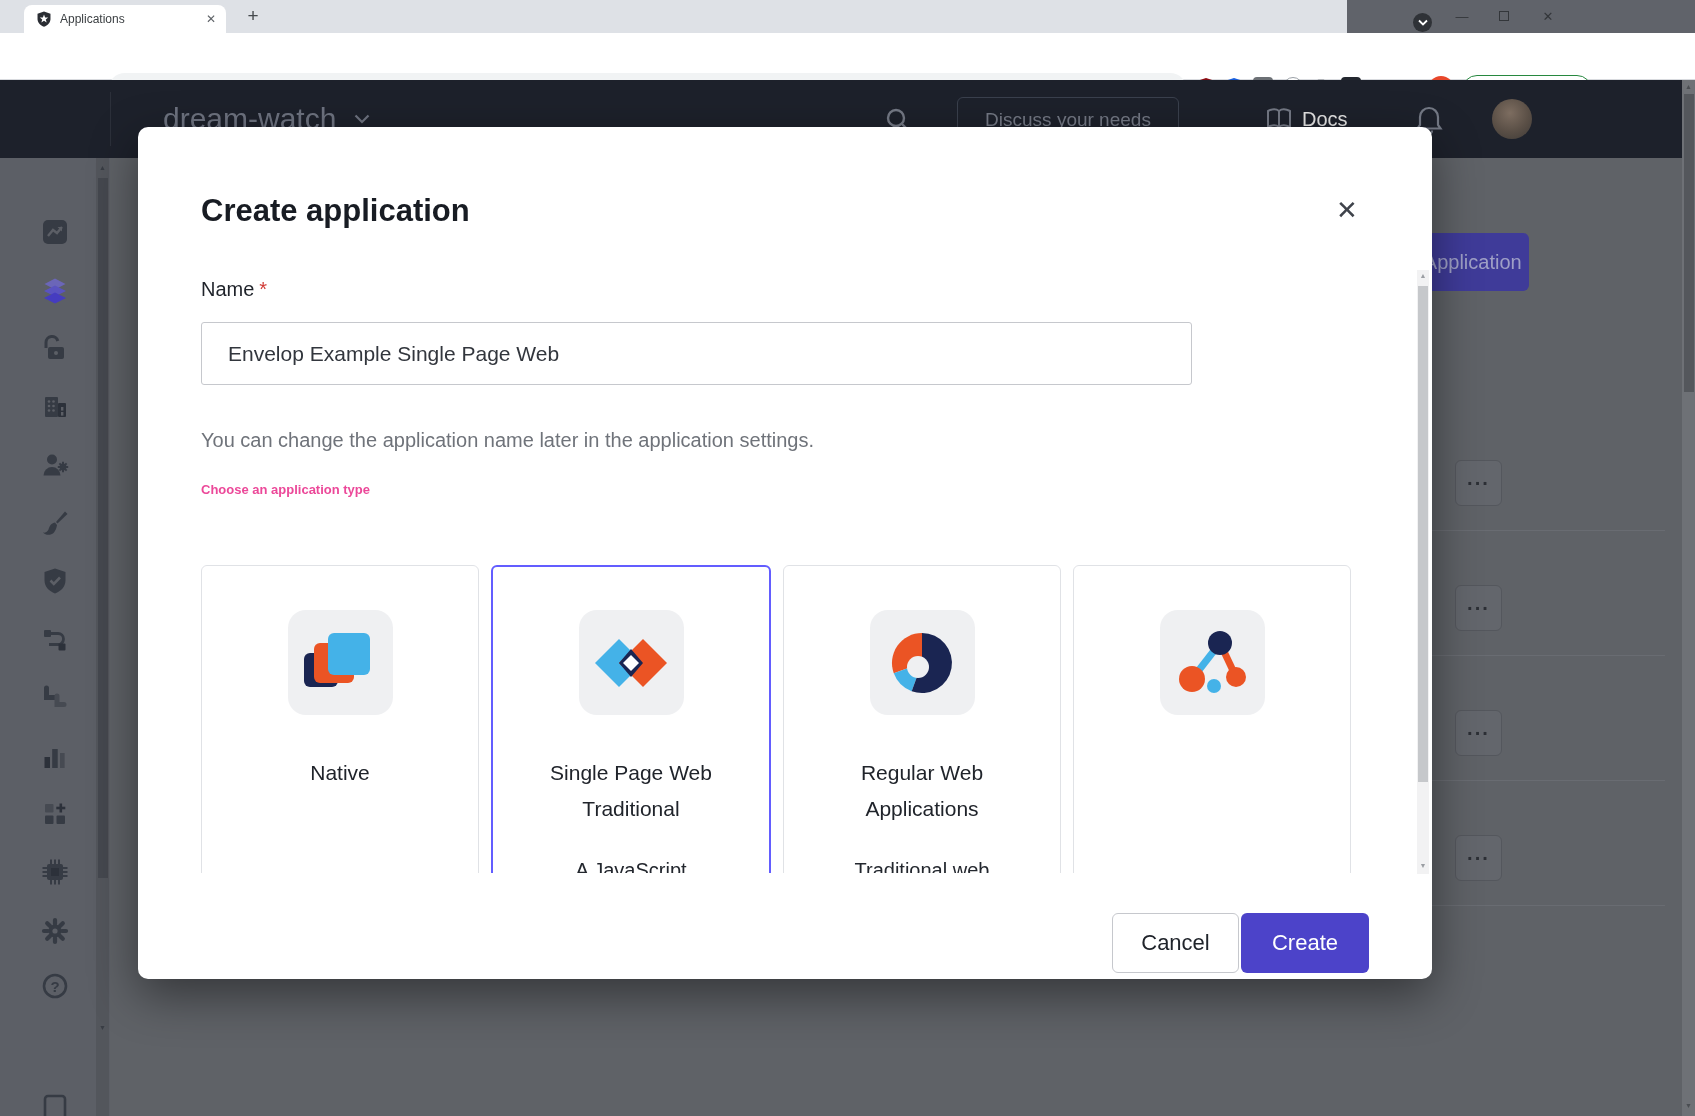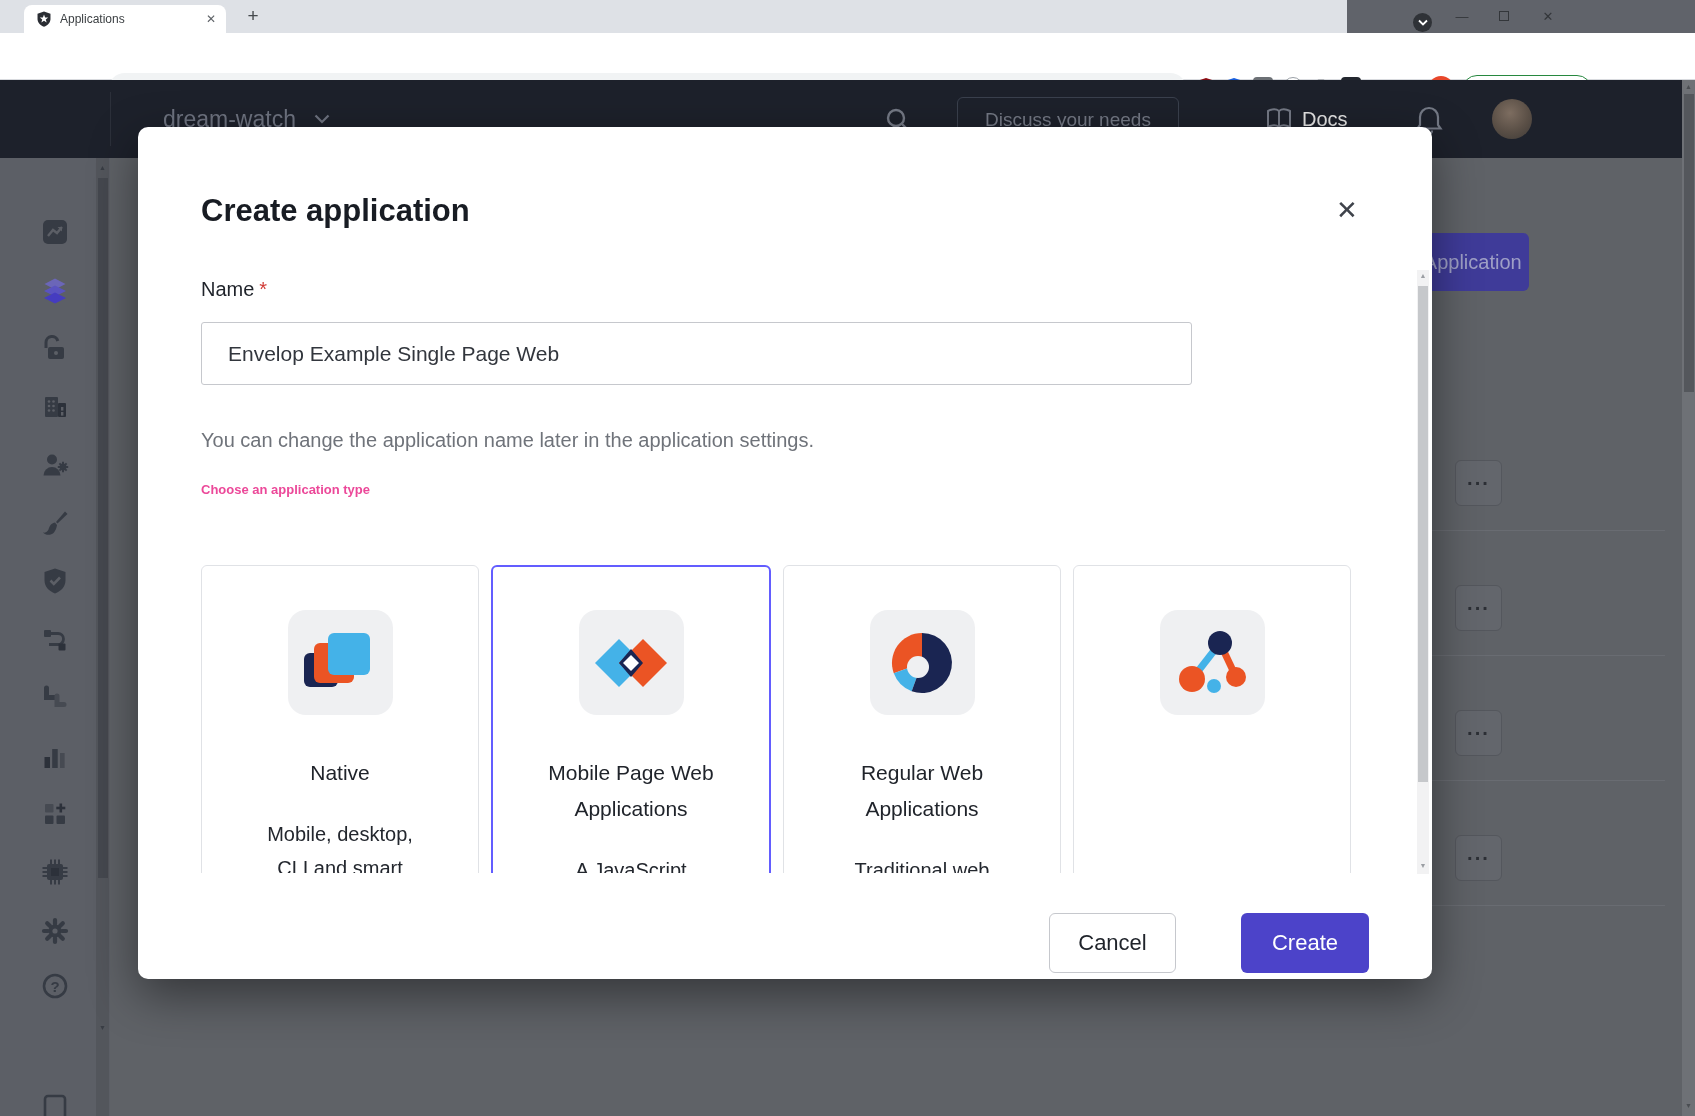--- a/index.html
+++ b/index.html
@@ -44,21 +44,21 @@
                   display:flex; align-items:center; justify-content:center; }
   #update-pill { position:absolute; left:1462px; top:42px; height:30px; border:1px solid #27883f;
                  border-radius:15px; background:#fff; display:flex; align-items:center; padding:0 10px 0 14px; }
   #update-pill .lbl { color:#15803d; font-size:14px; }
   #update-pill .kebab { color:#15803d; font-size:14px; margin-left:10px; }
 
   
   #appheader { position:absolute; left:0; top:80px; width:1695px; height:78px; background:#1d212b; }
   #hdr-divider { position:absolute; left:110px; top:92px; width:1px; height:54px; background:#2c303a; }
   #tenant { position:absolute; left:163px; top:80px; height:78px; display:flex; align-items:center;
-            color:#6e7380; font-size:23px; font-weight:500; }
+            color:#6e7380; font-size:30px; font-weight:500; }
   #tenant svg { margin-left:18px; }
   #hdr-search { position:absolute; left:884px; top:106px; }
   #discuss-btn { position:absolute; left:957px; top:97px; width:222px; height:45px; border:1.5px solid #3a404d;
                  border-radius:6px; color:#747985; font-size:19px; display:flex; align-items:center; justify-content:center; }
   #docs { position:absolute; left:1266px; top:80px; height:78px; display:flex; align-items:center; color:#e5e5e5; }
   #docs .lbl { font-size:20px; margin-left:10px; }
   #hdr-bell { position:absolute; left:1414px; top:103px; }
   #hdr-avatar { position:absolute; left:1492px; top:99px; width:40px; height:40px; border-radius:50%;
                 background:radial-gradient(circle at 45% 35%, #7d6d60 0%, #5a4f46 55%, #3e3a37 100%); }
 
@@ -98,21 +98,21 @@
           text-align:center; cursor:pointer; }
   .card.selected { border:2px solid #635dff; }
   .iconbox { width:105px; height:105px; border-radius:18px; background:#eff0f2; margin:44px auto 0; 
              display:flex; align-items:center; justify-content:center; }
   .card.selected .iconbox { margin-top:43px; }
   .card .ct { margin:40px auto 0; max-width:175px; font-size:21px; line-height:36px; color:#20242b; }
   .card .cd { margin:26px auto 0; max-width:175px; font-size:20px; line-height:34px; color:#23272e; }
   #modal-scroll { position:absolute; left:1279px; top:143px; width:12px; height:604px; background:#f2f2f3; }
   #modal-thumb { position:absolute; left:1px; top:16px; width:10px; height:496px; background:#c6c8cb; }
   #modal-scroll .scrollglyph { width:12px; color:#9b9ea3; }
-  #cancel-btn { position:absolute; left:911px; top:786px; width:127px; height:60px; background:#fff;
+  #cancel-btn { position:absolute; left:974px; top:786px; width:127px; height:60px; background:#fff;
                 border:1px solid #c6c8cd; border-radius:6px; font-size:22px; color:#20242b;
                 display:flex; align-items:center; justify-content:center; cursor:pointer; }
   #create-btn { position:absolute; left:1103px; top:786px; width:128px; height:60px; background:#4c43c9;
                 border:none; border-radius:6px; font-size:22px; color:#fff;
                 display:flex; align-items:center; justify-content:center; cursor:pointer; }
 </style>
 </head>
 <body>
 
 <div id="tabbar">
@@ -376,33 +376,32 @@
   <div id="cards">
     <div class="card">
       <div class="iconbox">
         <svg width="100" height="100" viewBox="0 0 100 100">
             <rect x="14" y="40" width="34" height="34" rx="6" fill="#1a2552"></rect>
             <rect x="24" y="30" width="40" height="40" rx="6" fill="#eb5424"></rect>
             <rect x="38" y="20" width="42" height="42" rx="6" fill="#44b2e8"></rect>
           </svg>
       </div>
       <div class="ct">Native</div>
-      <div class="cd">Mobile, desktop, CLI and smart</div>
     </div>
     <div class="card selected">
       <div class="iconbox">
         <svg width="100" height="100" viewBox="0 0 100 100">
             <polygon points="14,50 38,26 62,50 38,74" fill="#44b2e8"></polygon>
             <polygon points="38,50 62,26 86,50 62,74" fill="#eb5424"></polygon>
             <polygon points="50,36 62,50 38,50" fill="#1a2552"></polygon>
             <polygon points="50,64 62,50 38,50" fill="#1a2552"></polygon>
             <polygon points="50,42 58,50 50,58 42,50" fill="#ffffff"></polygon>
           </svg>
       </div>
-      <div class="ct">Mobile Page Web Applications</div>
+      <div class="ct">Single Page Web Traditional</div>
       <div class="cd">A JavaScript</div>
     </div>
     <div class="card">
       <div class="iconbox">
         <svg width="100" height="100" viewBox="0 0 100 100">
             <path d="M50,50 L50,20 A30 30 0 0 0 21.8,60.3 Z" fill="#eb5424"></path>
             <path d="M50,50 L21.8,60.3 A30 30 0 0 0 39.7,78.2 Z" fill="#44b2e8"></path>
             <path d="M50,50 L39.7,78.2 A30 30 0 1 0 50,20 Z" fill="#1a2552"></path>
             <circle cx="46" cy="54" r="11" fill="#eff0f2"></circle>
           </svg>

